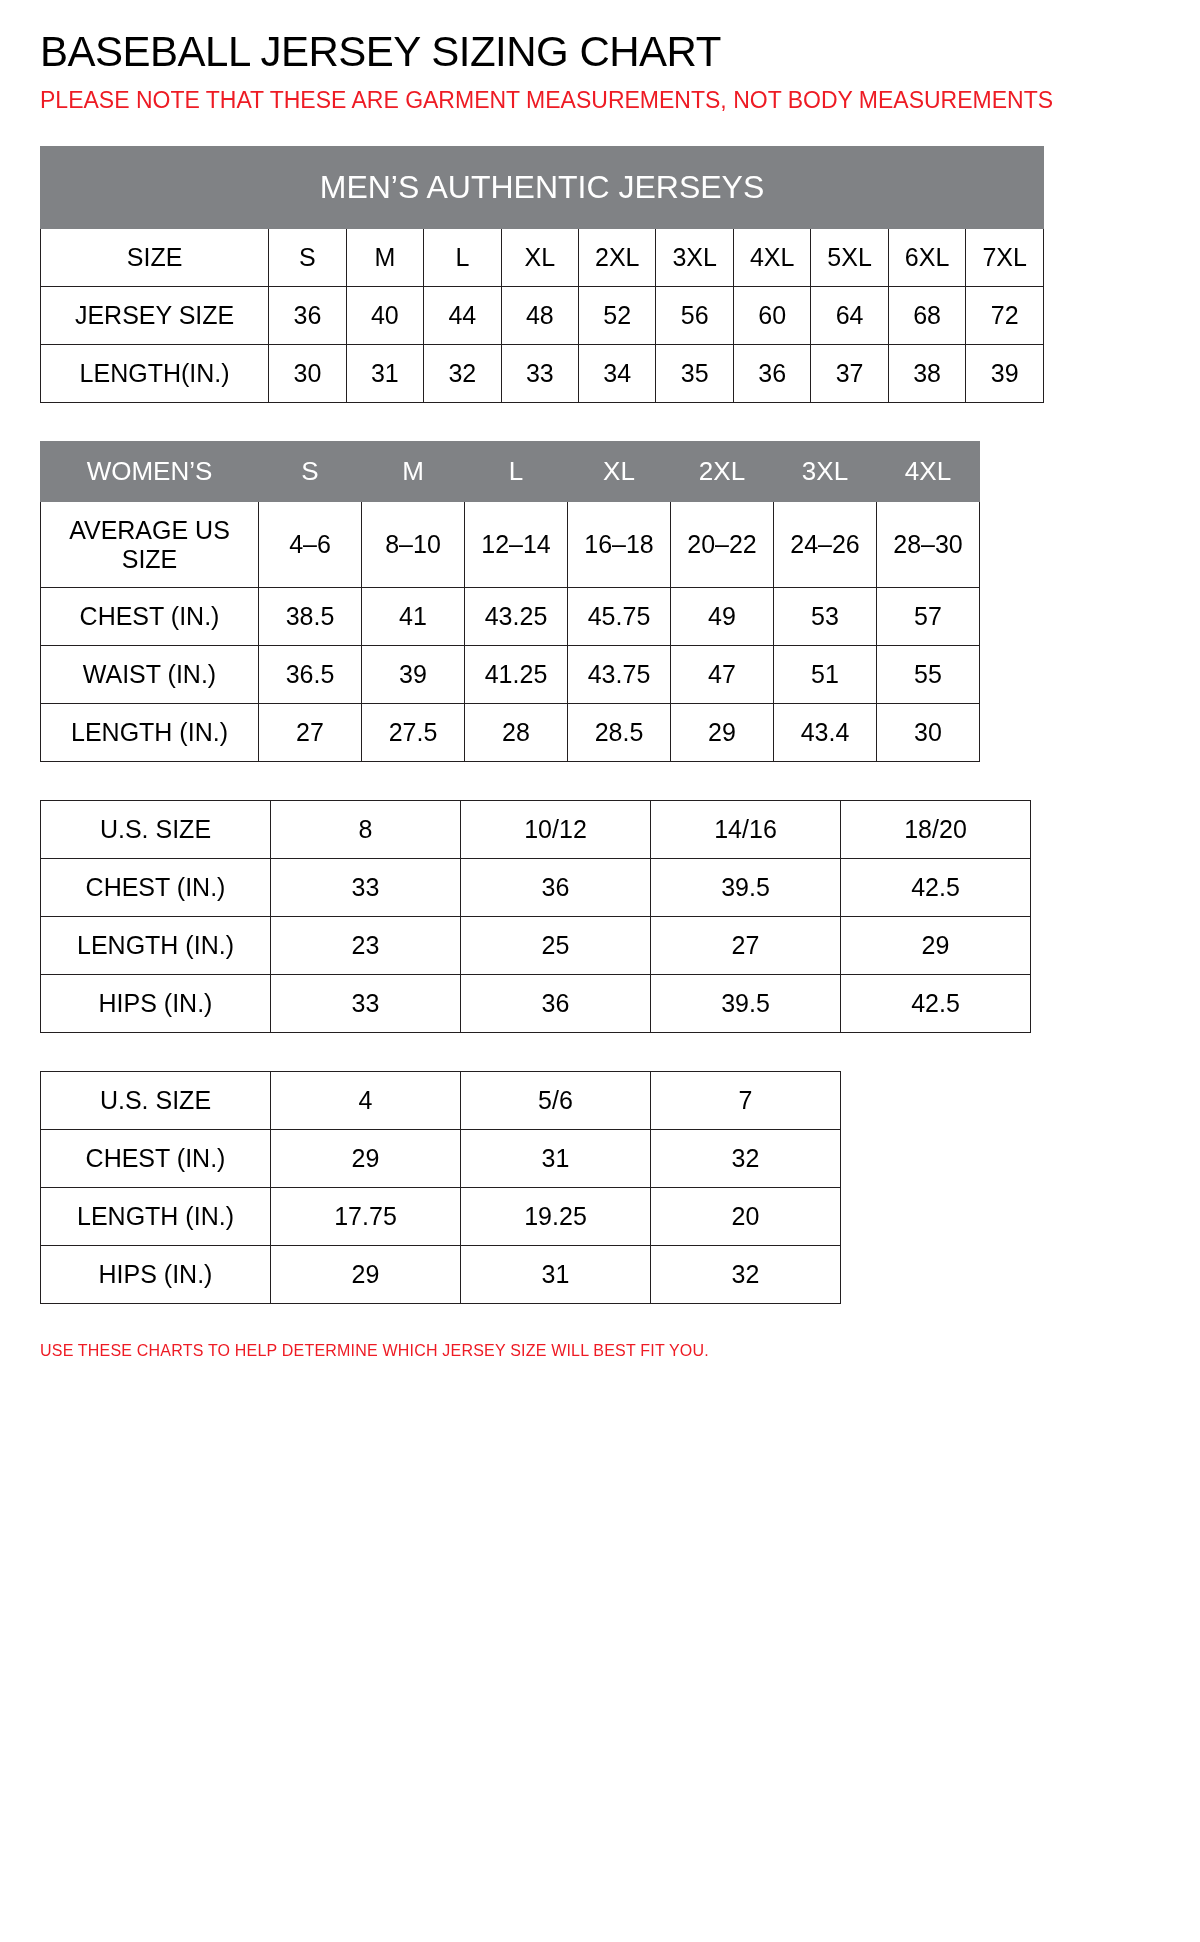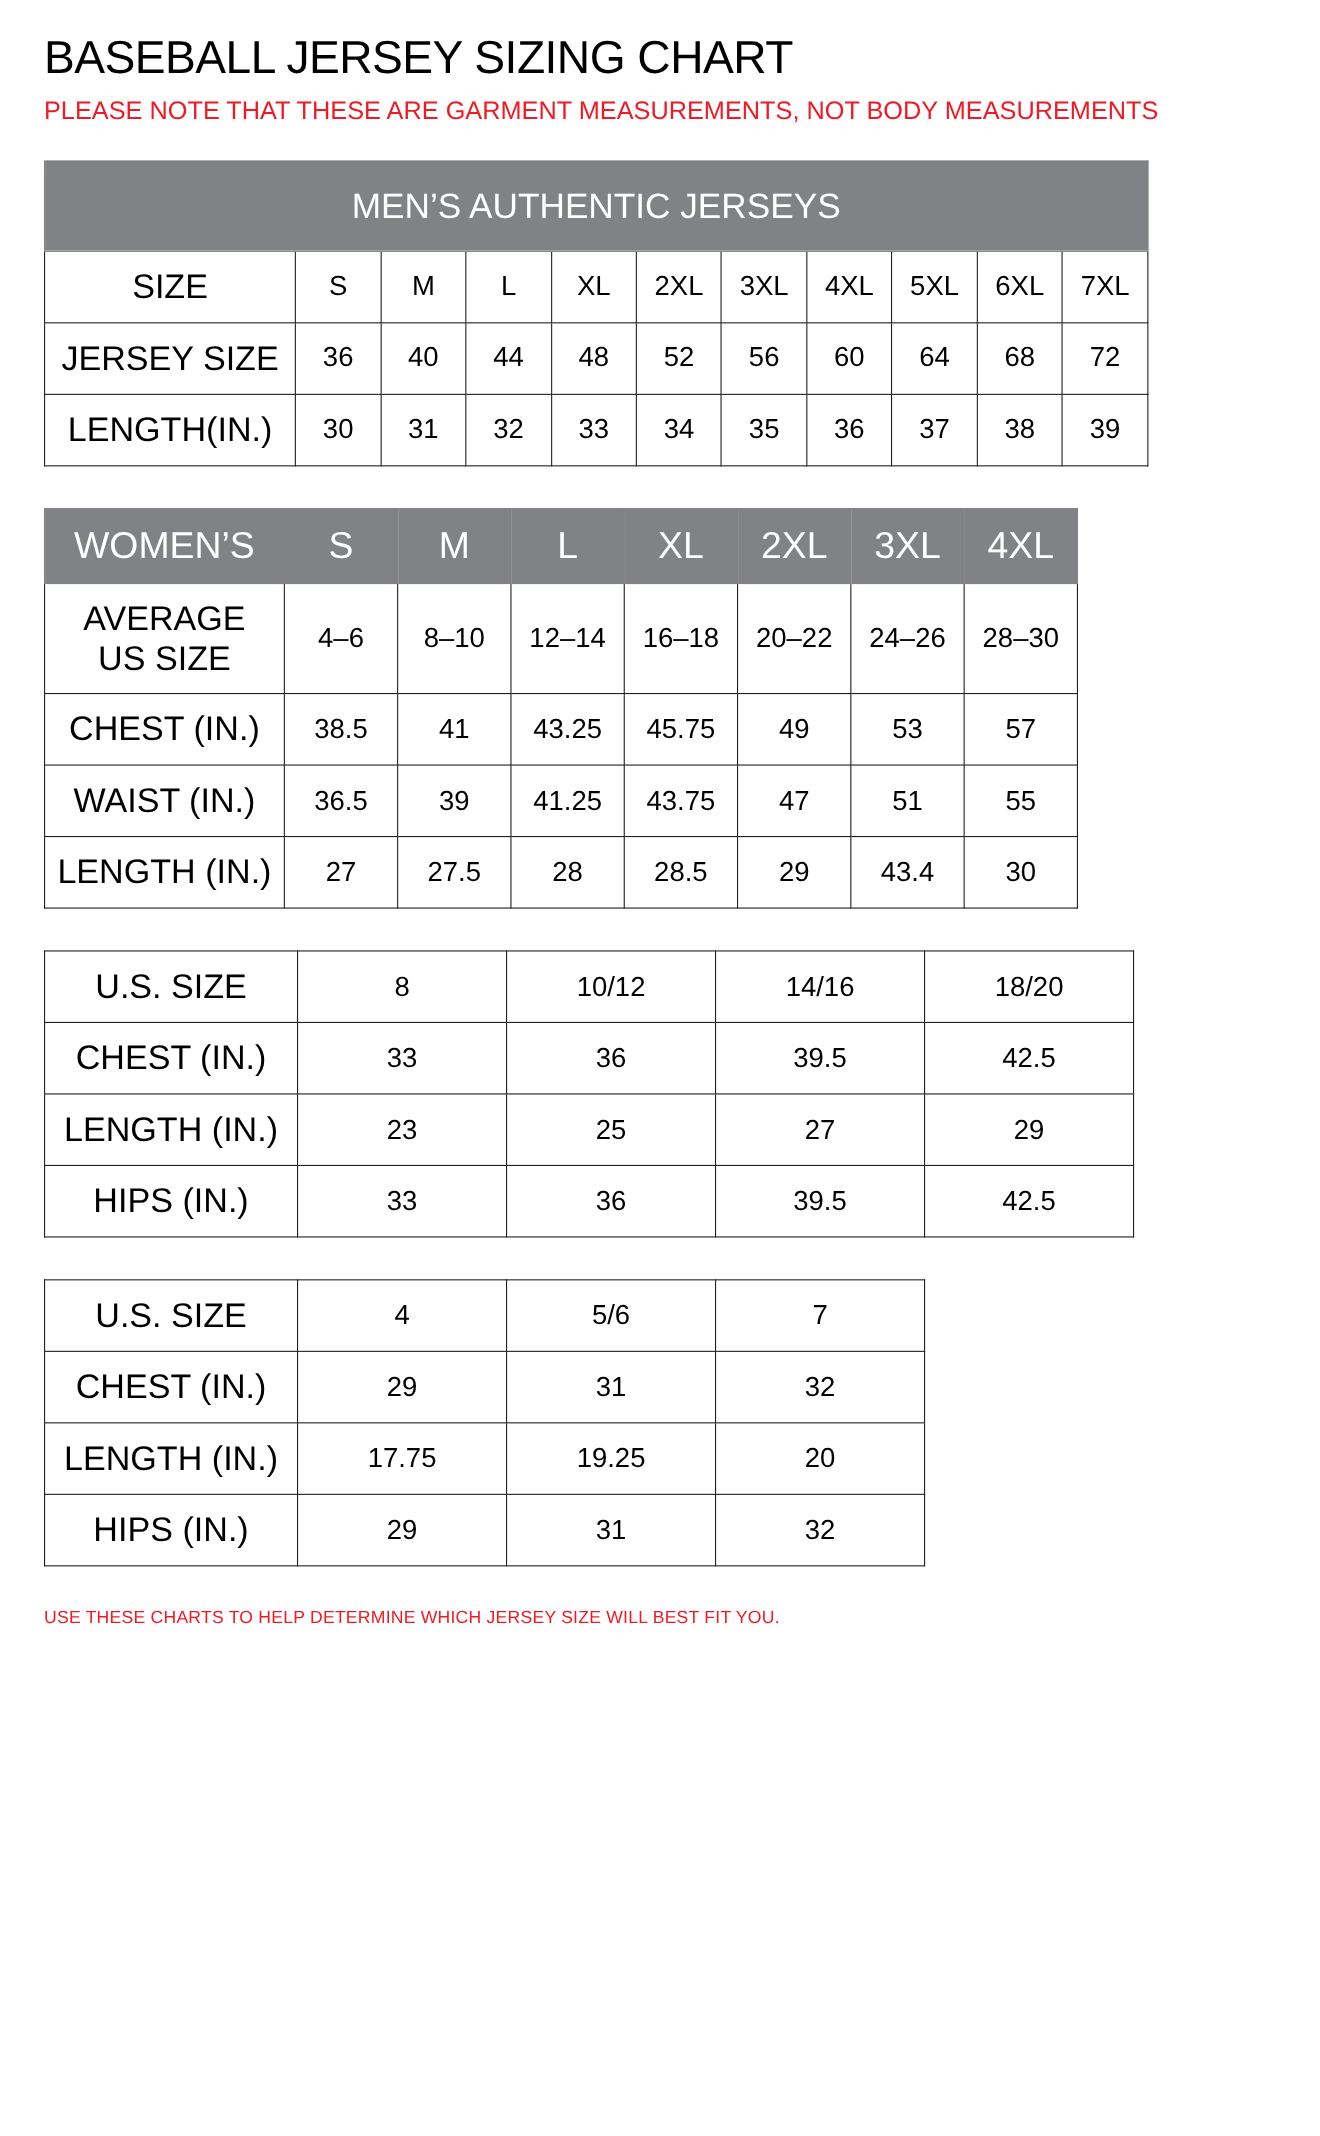--- a/index.html
+++ b/index.html
@@ -46,32 +46,32 @@
     outline-offset: -1px;
   }
   
   td, th {
     outline: none;
     border: 1px solid #231f20;
   }
   .hdr {
     background: #808285;
     color: #ffffff;
-    font-size: 34px;
+    font-size: 26px;
     border: 1px solid #808285;
   }
   .banner {
     background: #808285;
     color: #ffffff;
     font-size: 32px;
     padding: 22px 4px;
     border: 1px solid #808285;
   }
   .rowlabel {
-    font-size: 31px;
+    font-size: 25px;
     padding-left: 10px;
     padding-right: 10px;
   }
 
   
   table.mens { width: 1004px; }
   table.mens col.lbl { width: 218px; }
   table.mens col.sz  { width: 74px; }
 
   

